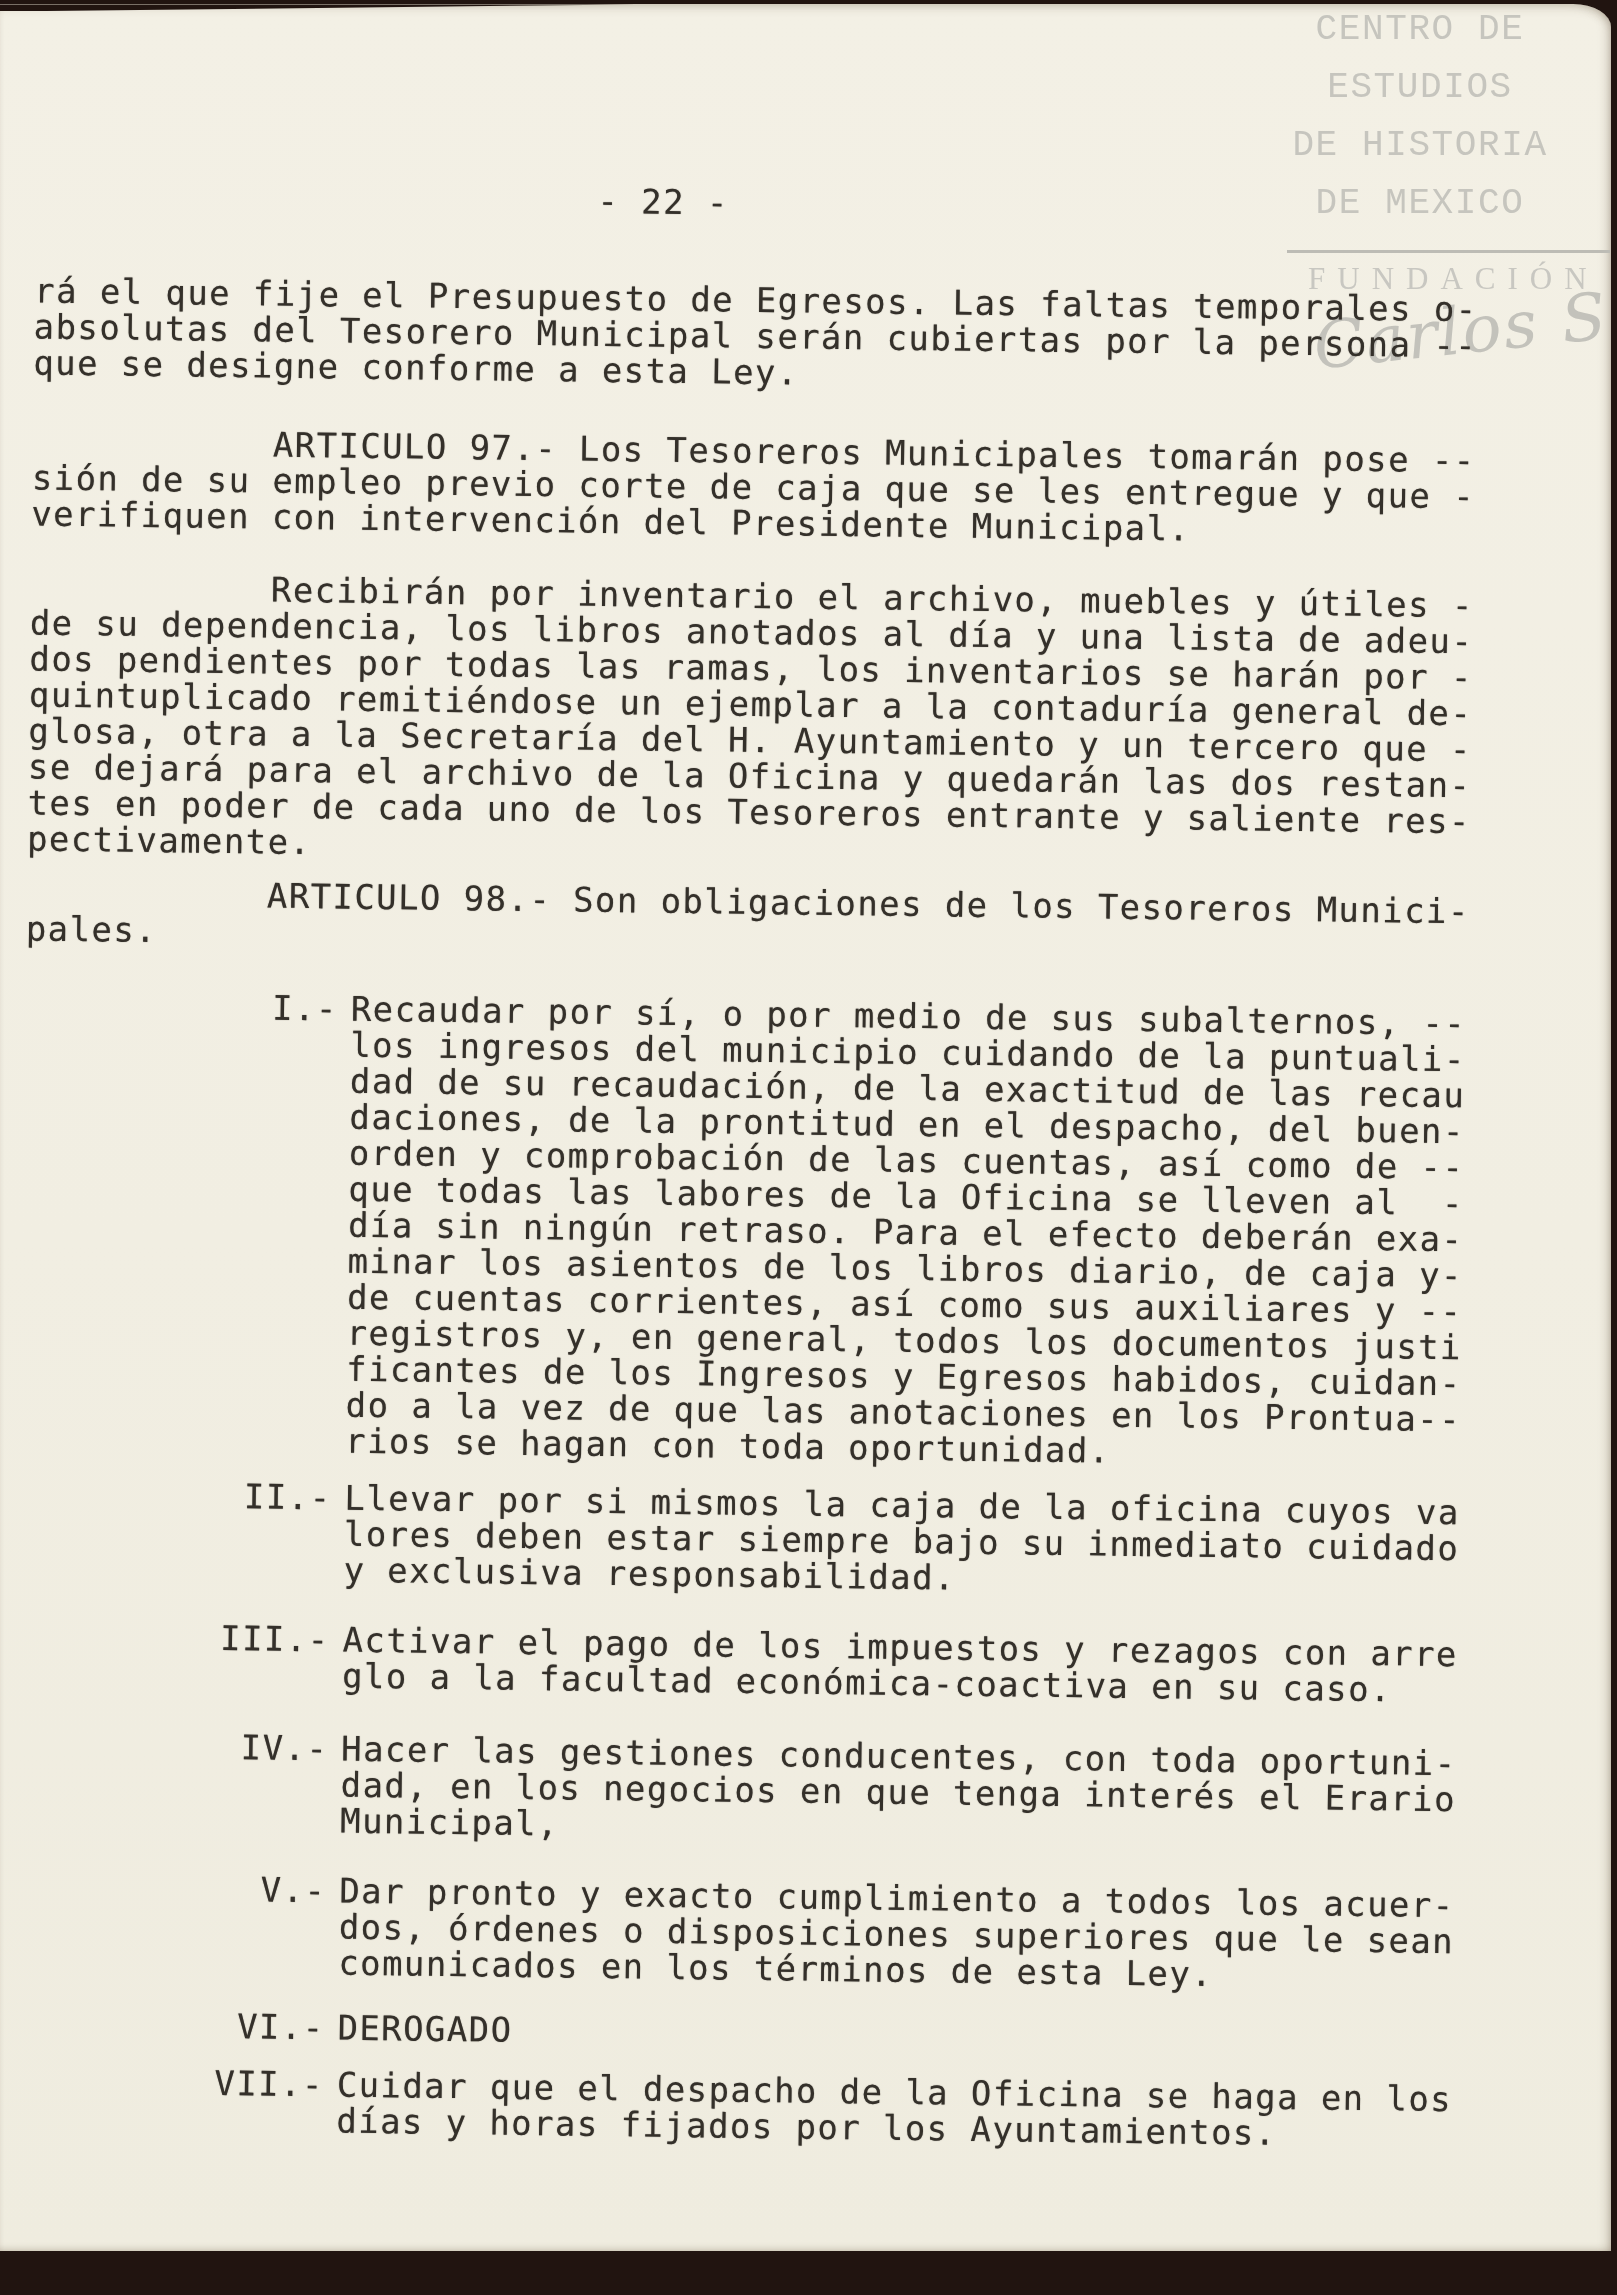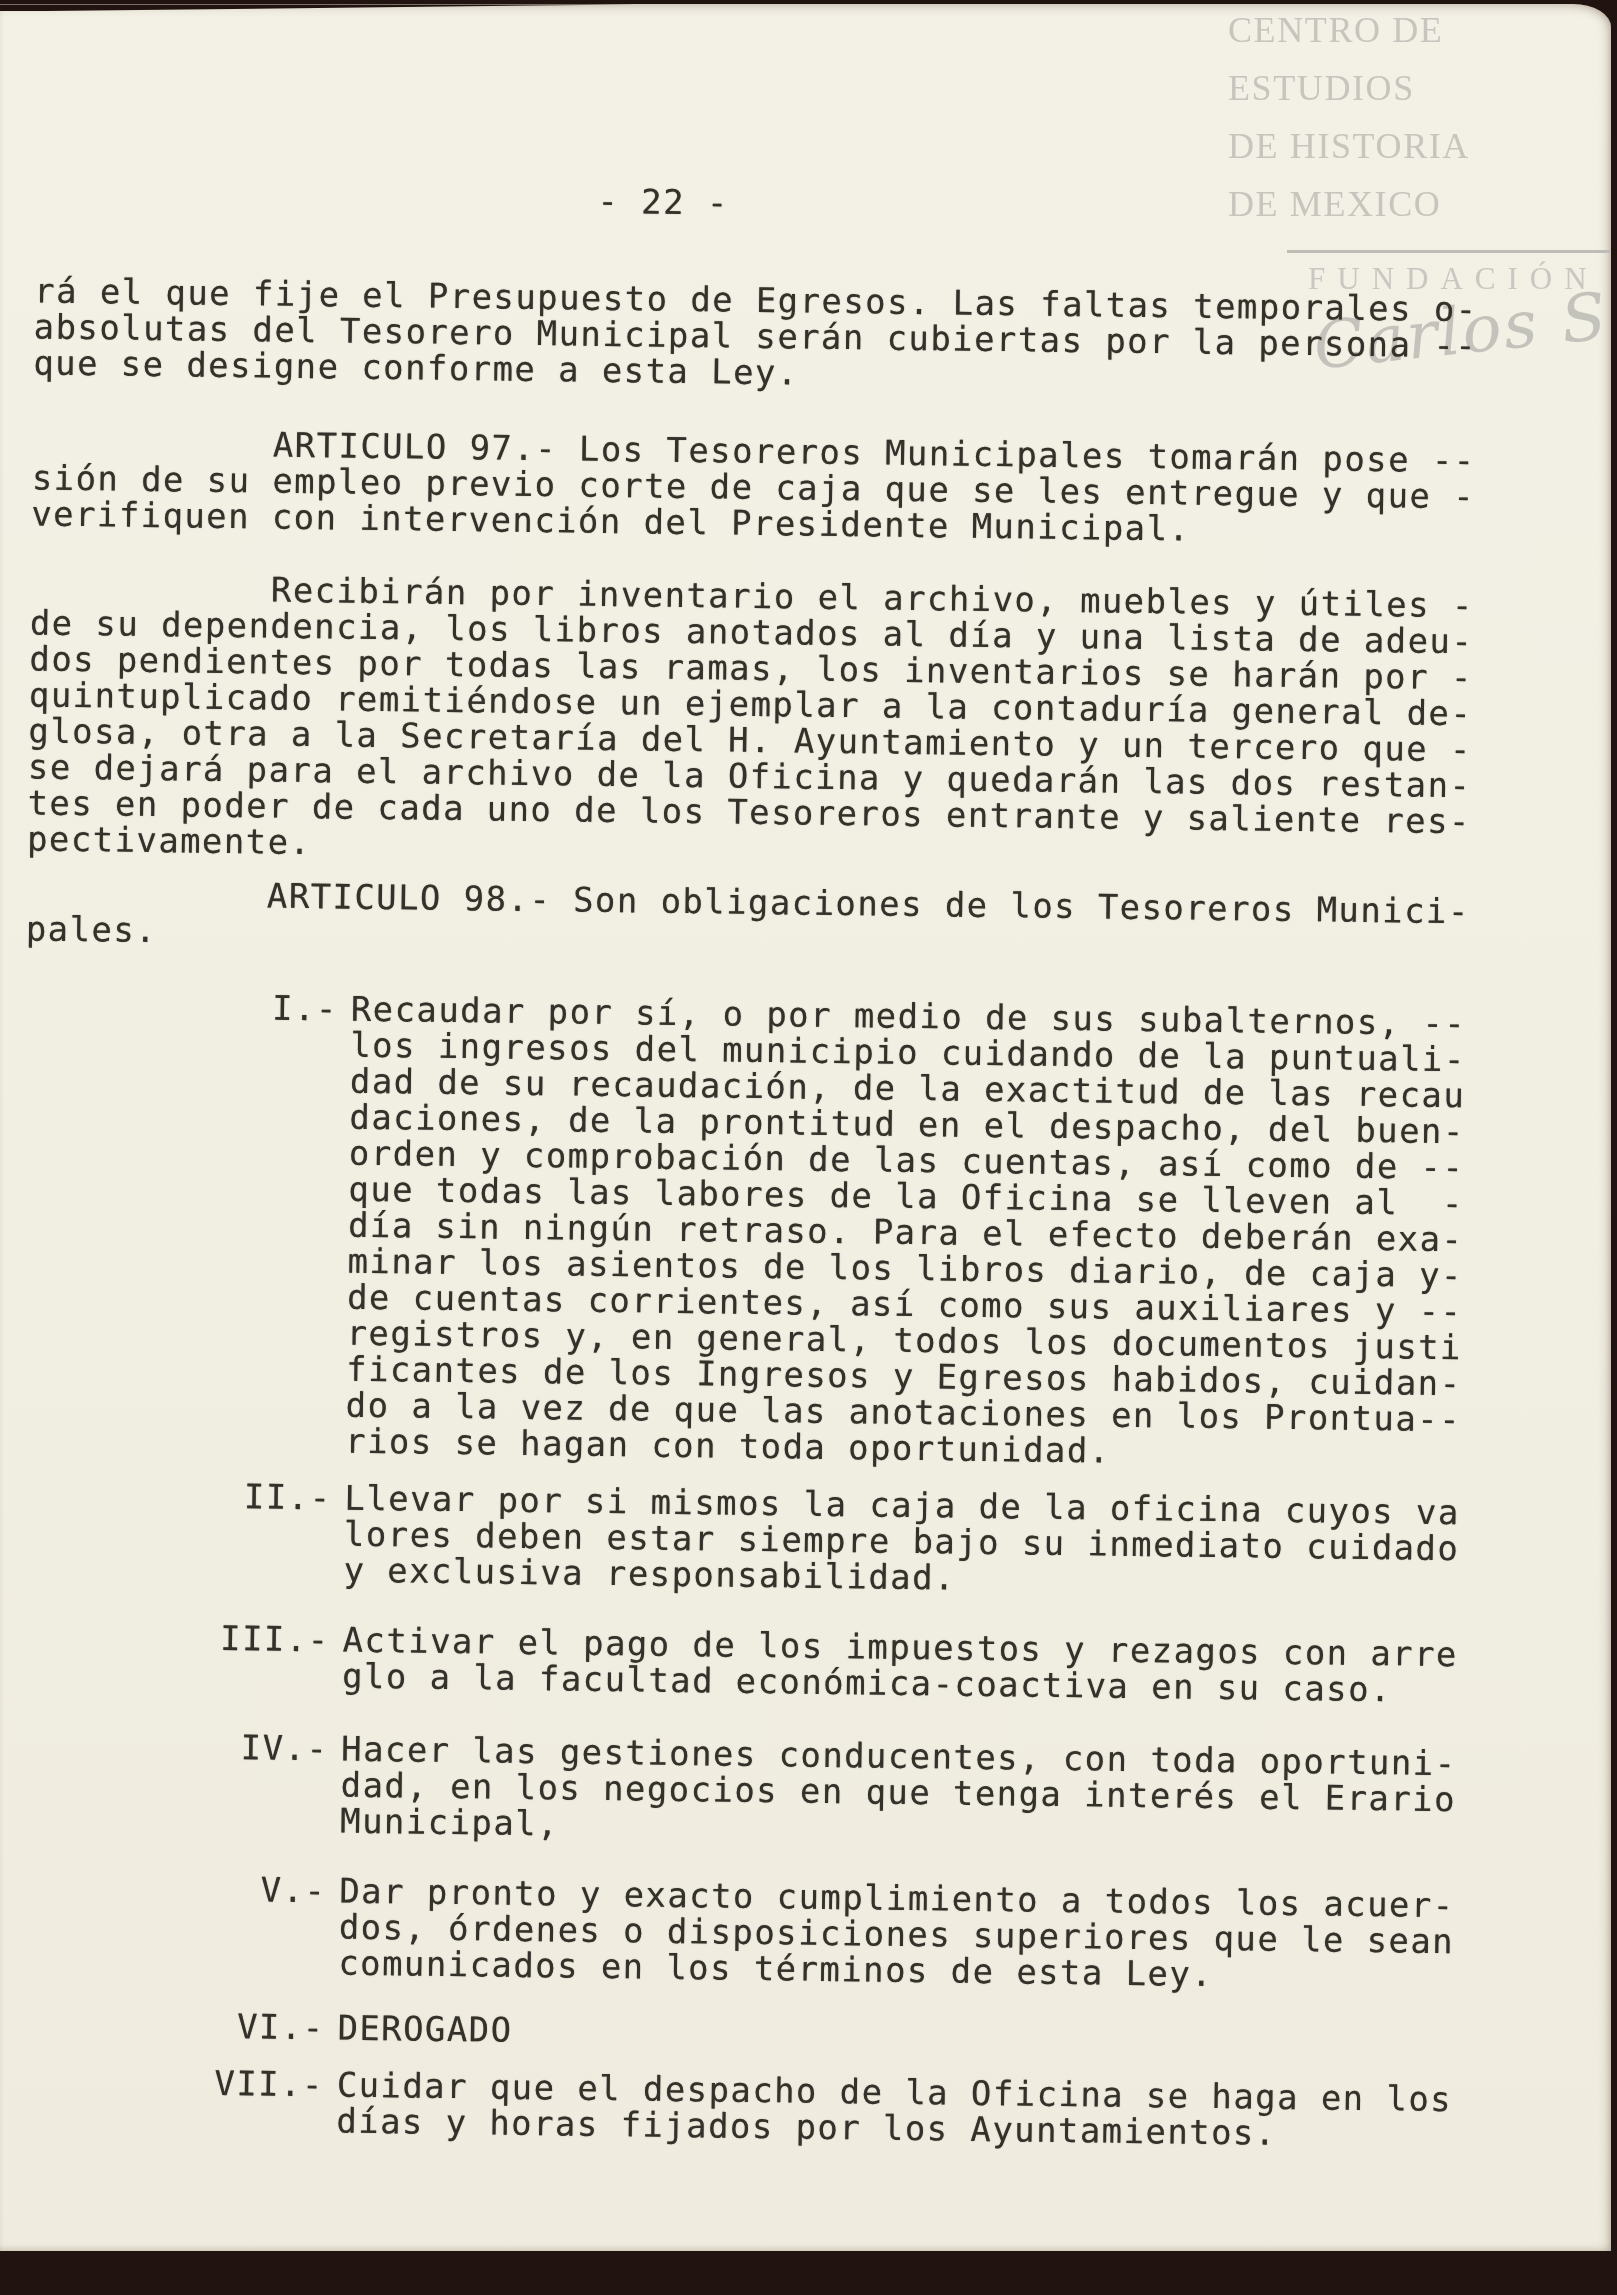--- a/index.html
+++ b/index.html
@@ -21,22 +21,22 @@
                inset 0 -5.5px 8.8px -5.5px rgba(70,45,22,.25);
     overflow:hidden;
   }
   .top-wedge{
     position:absolute;left:0;top:0;width:636px;height:7.1px;
     background:#211410;
     clip-path:polygon(0 0,100% 0,0 100%);
   }
   .wm-lines{
     position:absolute;left:1228px;top:-3.3px;width:384px;
-    text-align:left;
-    font-family:Liberation Serif, serif;
+    text-align:center;
+    font-family:Liberation Mono, monospace;
     font-size:36px;line-height:58px;letter-spacing:1.6px;
     color:#c6c5be;
     white-space:pre;
   }
   .wm-rule{
     position:absolute;left:1287px;top:246px;width:323px;height:2.2px;
     background:#bdbcb5;
   }
   .wm-foundation{
     position:absolute;left:1308px;top:257px;

